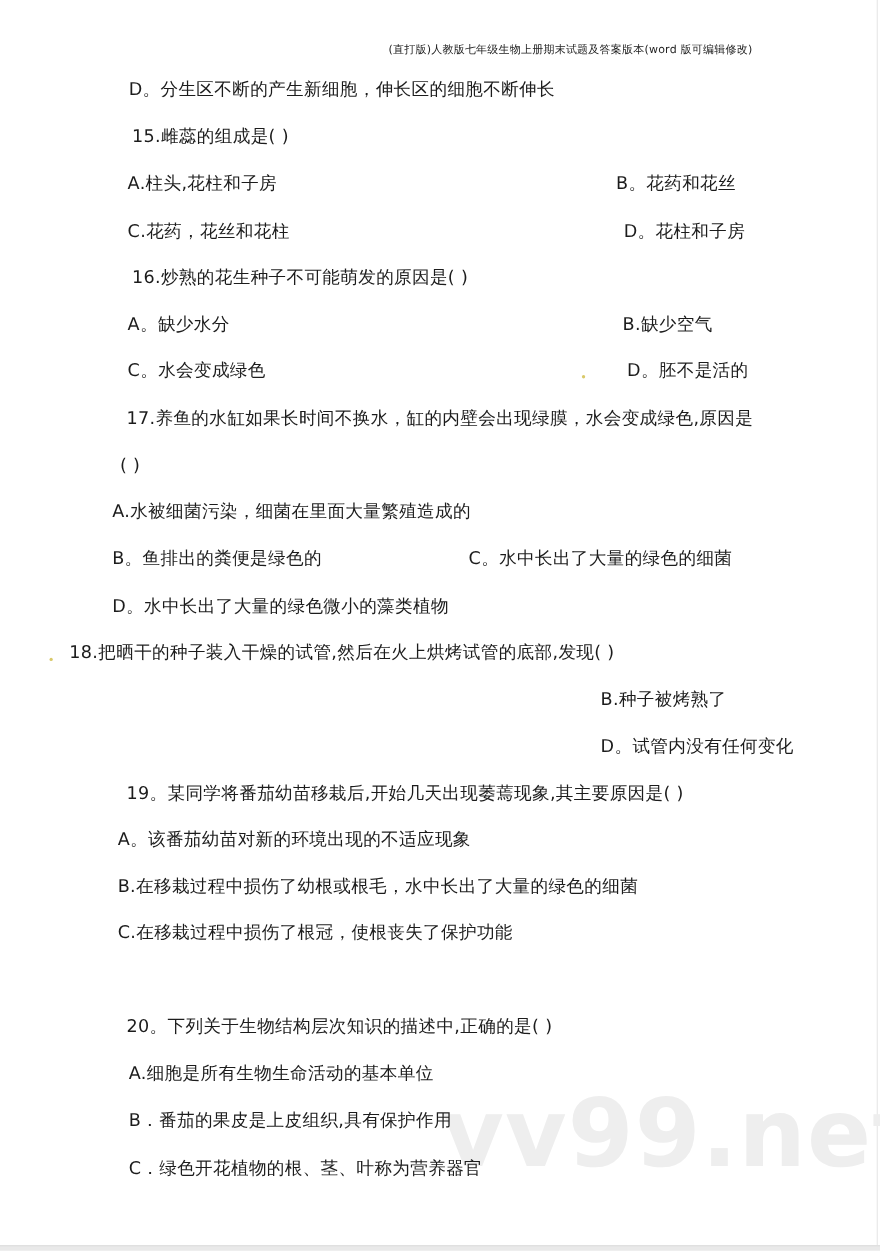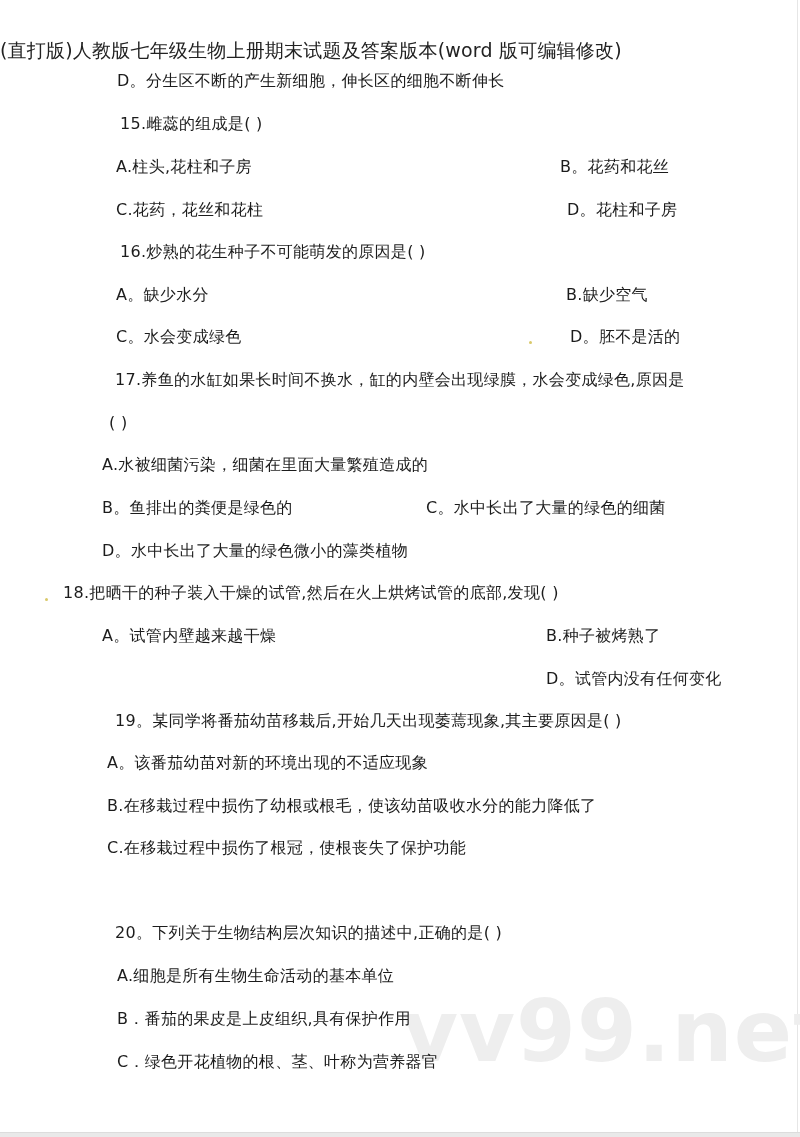--- a/index.html
+++ b/index.html
@@ -2,21 +2,21 @@
 <html><head>
 <meta charset="utf-8">
 <style>
   html, body { margin:0; padding:0; }
   body {
     width:800px; height:1137px; background:#ffffff; position:relative; overflow:hidden;
     font-family: "DejaVu Sans", "Liberation Sans", sans-serif; color:#1a1a1a;
   }
   .page { position:absolute; left:0; top:0; width:797px; height:1132px; background:#fff; border-right:1px solid #e6e6e6; }
   .bottom-bar { position:absolute; left:0; top:1132px; width:800px; height:5px; background:#e9e9e9; border-top:1px solid #dcdcdc; }
-  .header { position:absolute; top:38px; left:0; width:684px; text-align:left; font-size:19px; letter-spacing:0.2px; color:#222; }
+  .header { position:absolute; top:38px; left:0; width:684px; text-align:right; font-size:10px; letter-spacing:0.2px; color:#222; }
   .line { position:absolute; font-size:16px; white-space:nowrap; color:#1c1c1c; letter-spacing:0.3px; }
   .dot { position:absolute; width:3px; height:3px; border-radius:50%; background:#d9c96a; }
   .watermark {
     position:absolute; left:402px; top:988px; font-family:"DejaVu Sans", sans-serif; font-weight:bold;
     font-size:86px; color:#eeeeee; letter-spacing:1px; z-index:0; line-height:1;
   }
   .line, .header { z-index:1; }
 </style>
 </head>
 <body>
@@ -44,27 +44,26 @@
 
   <div class="line" style="left:115px;top:370px;">17.养鱼的水缸如果长时间不换水，缸的内壁会出现绿膜，水会变成绿色,原因是</div>
   <div class="line" style="left:109px;top:413px;">(      )</div>
   <div class="line" style="left:102px;top:455px;">A.水被细菌污染，细菌在里面大量繁殖造成的</div>
   <div class="line" style="left:102px;top:498px;">B。鱼排出的粪便是绿色的</div>
   <div class="line" style="left:426px;top:498px;">C。水中长出了大量的绿色的细菌</div>
   <div class="line" style="left:102px;top:541px;">D。水中长出了大量的绿色微小的藻类植物</div>
 
   <div class="dot" style="left:45px;top:598px;"></div>
   <div class="line" style="left:63px;top:583px;">18.把晒干的种子装入干燥的试管,然后在火上烘烤试管的底部,发现(      )</div>
-  <div class="line" style="left:102px;top:626px;">A。试管内壁越来越干燥</div>
   <div class="line" style="left:546px;top:626px;">B.种子被烤熟了</div>
   <div class="line" style="left:546px;top:669px;">D。试管内没有任何变化</div>
 
   <div class="line" style="left:115px;top:711px;">19。某同学将番茄幼苗移栽后,开始几天出现萎蔫现象,其主要原因是(      )</div>
   <div class="line" style="left:107px;top:753px;">A。该番茄幼苗对新的环境出现的不适应现象</div>
-  <div class="line" style="left:107px;top:796px;">B.在移栽过程中损伤了幼根或根毛，使该幼苗吸收水分的能力降低了</div>
+  <div class="line" style="left:107px;top:796px;">B.在移栽过程中损伤了幼根或根毛，水中长出了大量的绿色的细菌</div>
   <div class="line" style="left:107px;top:838px;">C.在移栽过程中损伤了根冠，使根丧失了保护功能</div>
 
   <div class="line" style="left:115px;top:923px;">20。下列关于生物结构层次知识的描述中,正确的是(  )</div>
   <div class="line" style="left:117px;top:966px;">A.细胞是所有生物生命活动的基本单位</div>
   <div class="line" style="left:117px;top:1009px;">B．番茄的果皮是上皮组织,具有保护作用</div>
   <div class="line" style="left:117px;top:1052px;">C．绿色开花植物的根、茎、叶称为营养器官</div>
 </div>
 
 <div class="bottom-bar"></div>
 

